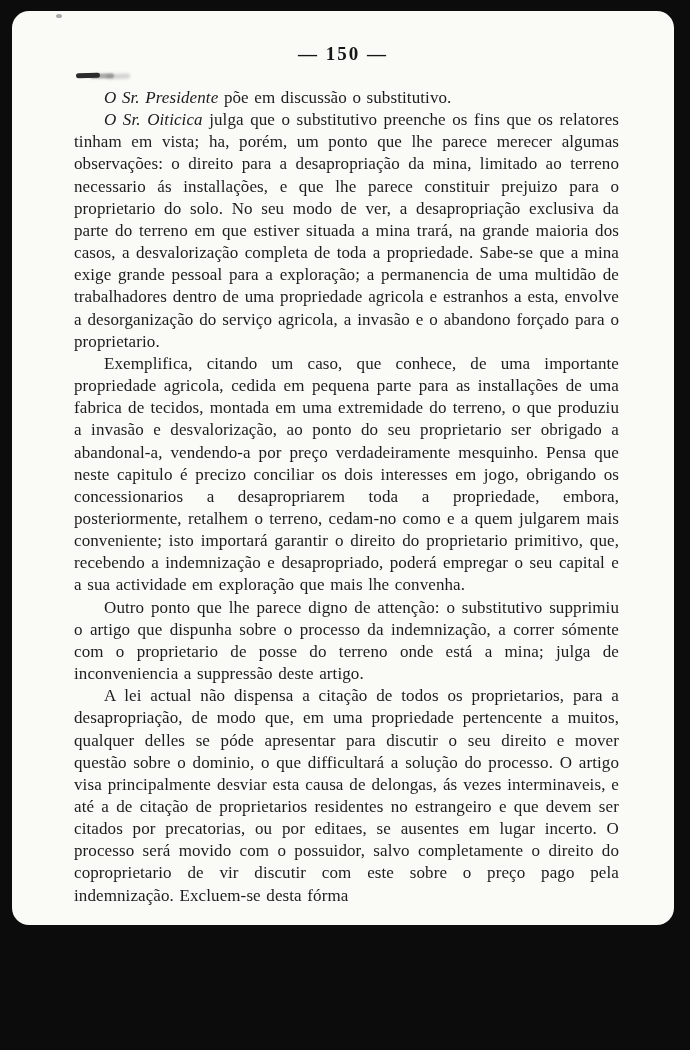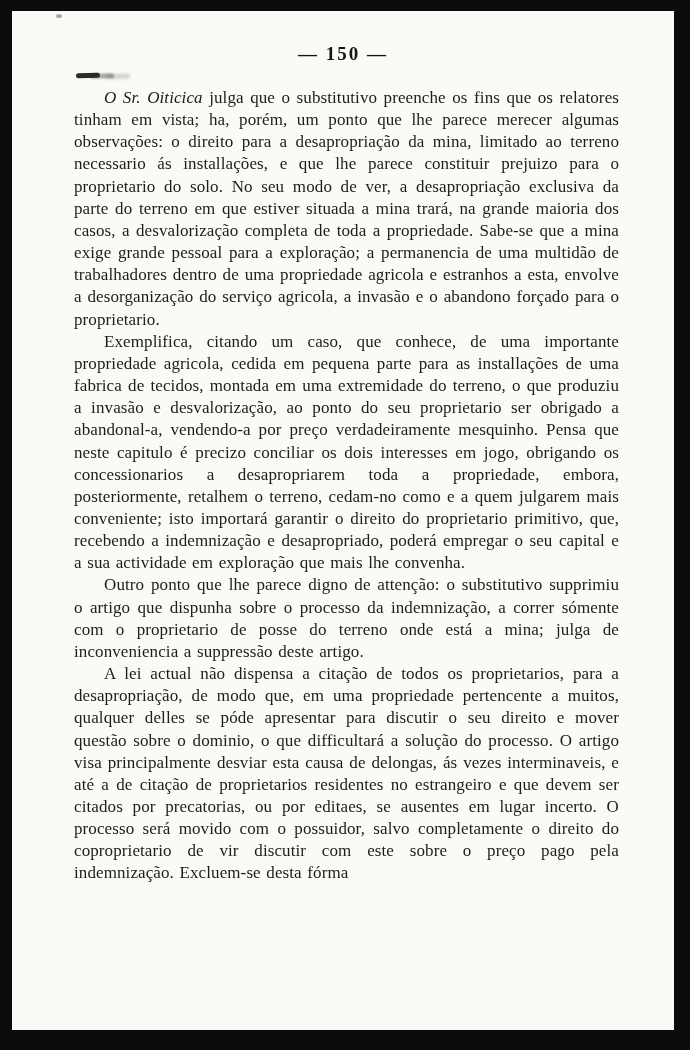--- a/index.html
+++ b/index.html
@@ -18,23 +18,24 @@
     position: absolute;
     left: 0; top: 0;
     width: 690px; height: 1050px;
     background: #0c0c0c;
   }
   .page {
     position: absolute;
     left: 12px;
     top: 11px;
     width: 662px;
-    height: 1019px;
+    height: 914px;
     background: #fafaf7;
     color: #1b1b1b;
+    border-radius: 17px;
   }
   .page-number {
     position: absolute;
     top: 32px;
     left: 0;
     width: 100%;
     text-align: center;
     font-size: 19px;
     font-weight: bold;
     letter-spacing: 2px;
@@ -91,20 +92,21 @@
 
     <div class="ink-speck"></div>
 
     <div class="page-number">— 150 —</div>
 
     <div class="ink-smudge"></div>
 
     <div class="text-block">
 
 
+      <p class="para indent"><span class="speaker">O Sr. Presidente</span><span> põe em discussão o substitutivo.</span></p>
 
       <p class="para indent"><span class="speaker">O Sr. Oiticica</span><span> julga que o substitutivo preenche os fins que os relatores tinham em vista; ha, porém, um ponto que lhe parece merecer algumas observações: o direito para a desapropriação da mina, limitado ao terreno necessario ás installações, e que lhe parece constituir prejuizo para o proprietario do solo. No seu modo de ver, a desapropriação exclusiva da parte do terreno em que estiver situada a mina trará, na grande maioria dos casos, a desvalorização completa de toda a propriedade. Sabe-se que a mina exige grande pessoal para a exploração; a permanencia de uma multidão de trabalhadores dentro de uma propriedade agricola e estranhos a esta, envolve a desorganização do serviço agricola, a invasão e o abandono forçado para o proprietario.</span></p>
 
       <p class="para indent"><span>Exemplifica, citando um caso, que conhece, de uma importante propriedade agricola, cedida em pequena parte para as installações de uma fabrica de tecidos, montada em uma extremidade do terreno, o que produziu a invasão e desvalorização, ao ponto do seu proprietario ser obrigado a abandonal-a, vendendo-a por preço verdadeiramente mesquinho. Pensa que neste capitulo é precizo conciliar os dois interesses em jogo, obrigando os concessionarios a desapropriarem toda a propriedade, embora, posteriormente, retalhem o terreno, cedam-no como e a quem julgarem mais conveniente; isto importará garantir o direito do proprietario primitivo, que, recebendo a indemnização e desapropriado, poderá empregar o seu capital e a sua actividade em exploração que mais lhe convenha.</span></p>
 
       <p class="para indent"><span>Outro ponto que lhe parece digno de attenção: o substitutivo supprimiu o artigo que dispunha sobre o processo da indemnização, a correr sómente com o proprietario de posse do terreno onde está a mina; julga de inconveniencia a suppressão deste artigo.</span></p>
 
       <p class="para indent"><span>A lei actual não dispensa a citação de todos os proprietarios, para a desapropriação, de modo que, em uma propriedade pertencente a muitos, qualquer delles se póde apresentar para discutir o seu direito e mover questão sobre o dominio, o que difficultará a solução do processo. O artigo visa principalmente desviar esta causa de delongas, ás vezes interminaveis, e até a de citação de proprietarios residentes no estrangeiro e que devem ser citados por precatorias, ou por editaes, se ausentes em lugar incerto. O processo será movido com o possuidor, salvo completamente o direito do coproprietario de vir discutir com este sobre o preço pago pela indemnização. Excluem-se desta fórma</span></p>
 
     </div>

